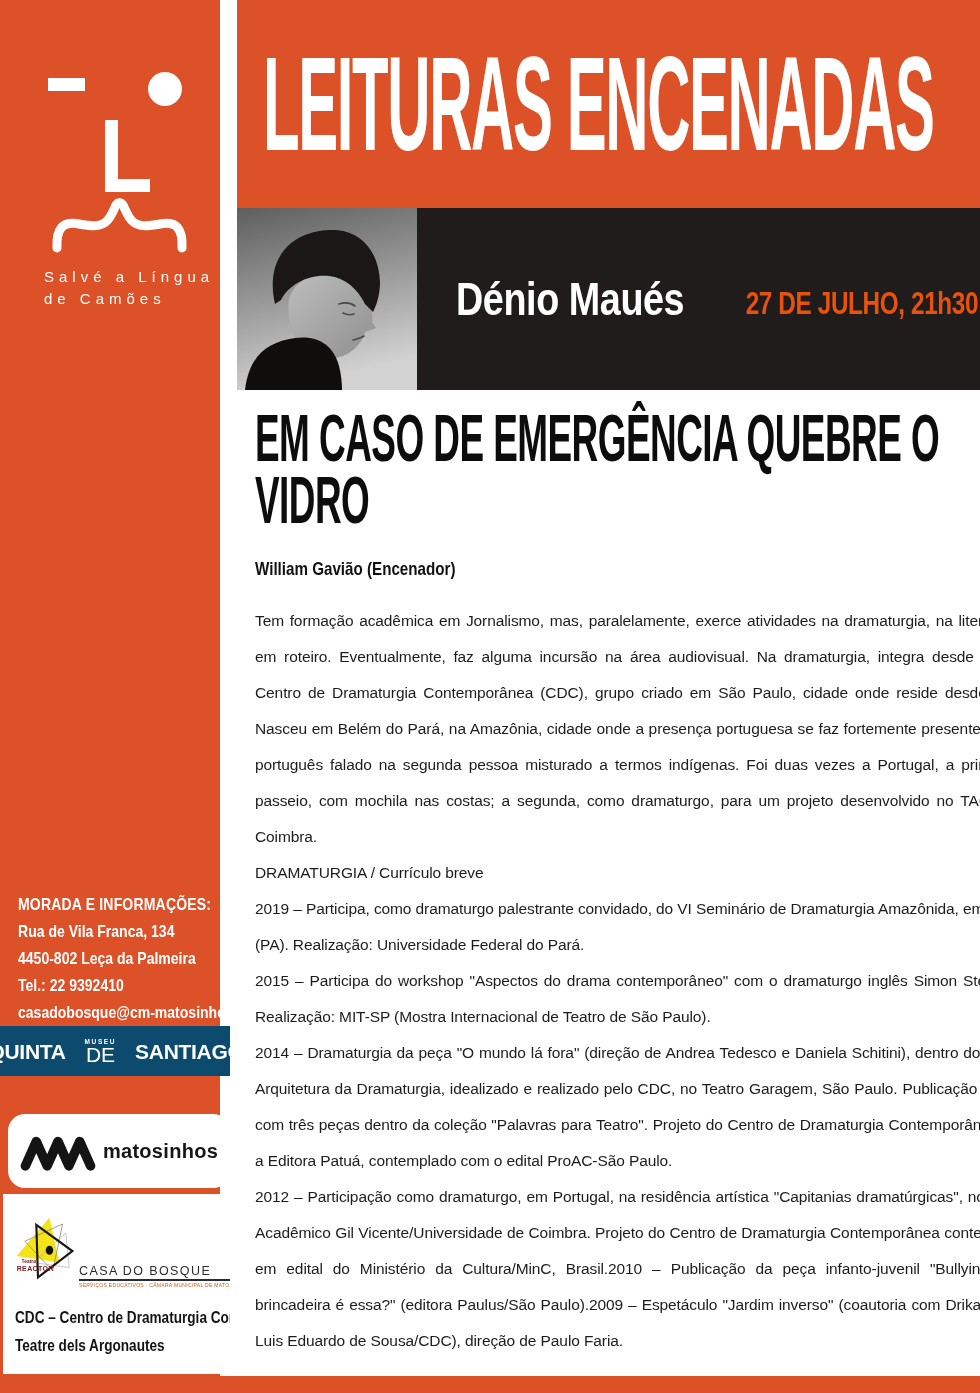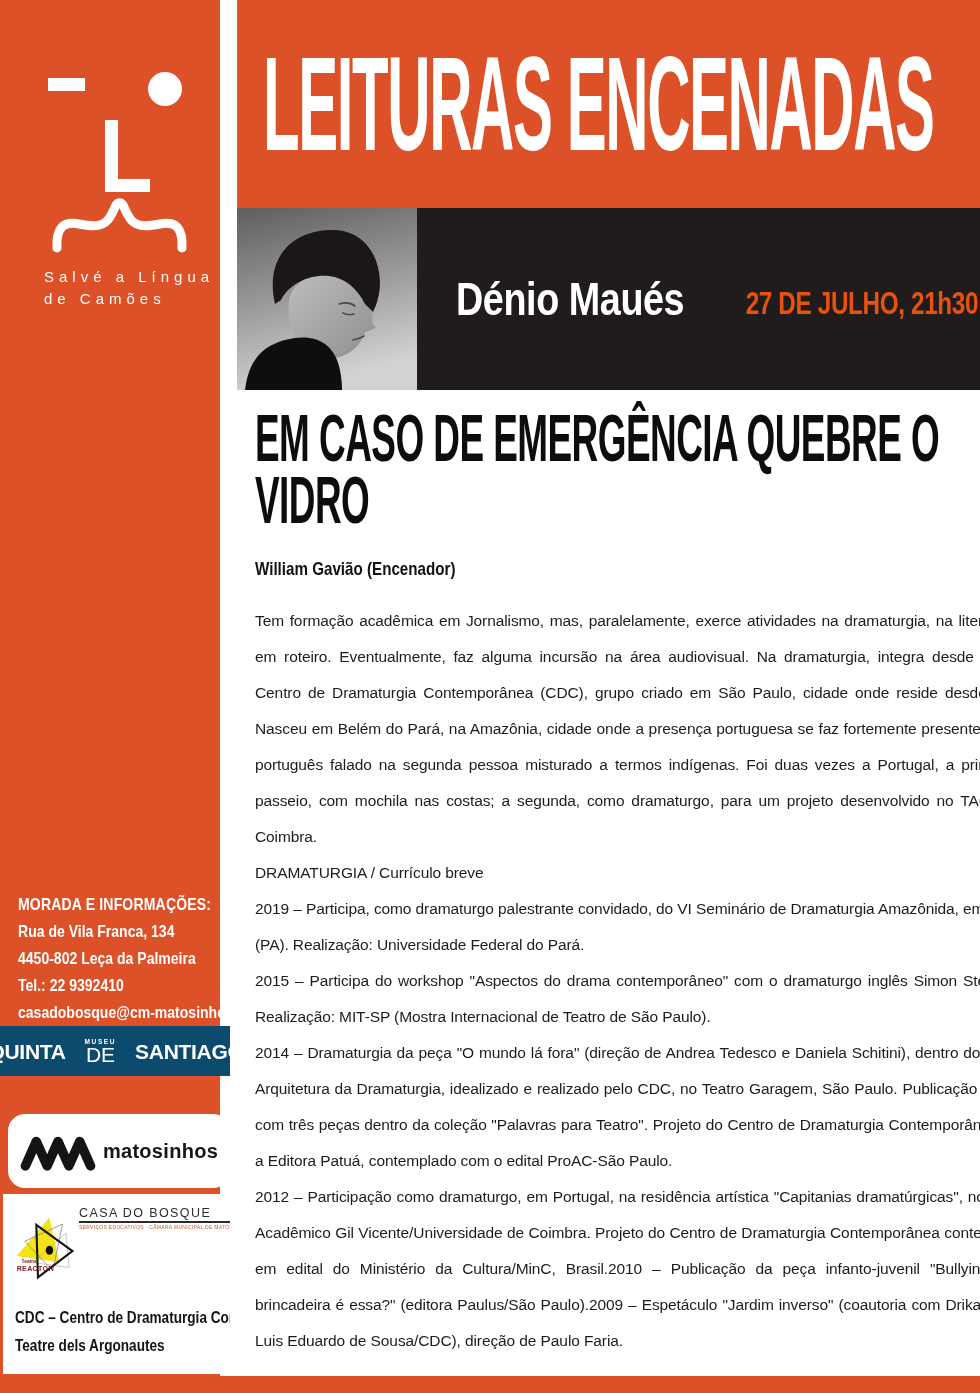--- a/index.html
+++ b/index.html
@@ -17,21 +17,21 @@
   .quinta-bar { position:absolute; left:0; top:1026px; width:232px; height:50px; background:#0c4a6e; display:flex; align-items:flex-end; justify-content:center; padding-bottom:12px; color:#fff; }
   .quinta-bar .q-bold { font-size:21px; font-weight:800; letter-spacing:-.3px; }
   .quinta-bar .q-mid { display:inline-flex; flex-direction:column; align-items:center; margin:0 19px; }
   .quinta-bar .museu { font-size:6.5px; font-weight:700; letter-spacing:1.6px; line-height:7px; }
   .quinta-bar .de { font-size:21px; font-weight:300; line-height:19px; letter-spacing:-.3px; }
 
   .matos-box { position:absolute; left:8px; top:1114px; width:222px; height:74px; background:#ffffff; display:flex; align-items:center; justify-content:center; gap:7px;border-radius:17px; }
   .matos-label { font-size:20px; font-weight:700; color:#161616; letter-spacing:.3px; }
 
   .partners-box { position:absolute; left:3px; top:1194px; width:229px; height:180px; background:#ffffff; overflow:hidden; }
-  .logos-row { display:flex; align-items:flex-start; margin-top:12px; }
+  .logos-row { display:flex; align-items:flex-end; margin-top:12px; }
   .reactor { margin-left:12px; width:64px; height:82px; flex:0 0 auto; }
   .casa { margin-left:auto; margin-right:8px; text-align:left; }
   .casa-title { font-size:12.5px; letter-spacing:1.4px; color:#2b2b2b; border-bottom:2px solid #2b2b2b; padding-bottom:1px; white-space:nowrap; }
   .casa-sub { font-size:5px; letter-spacing:.3px; color:#CE5A20; margin-top:1px; white-space:nowrap; }
   .credits { margin:16px 0 0 12px; font-weight:700; color:#141414; font-size:16px; line-height:28px; transform:scaleX(.85); transform-origin:left top; width:118%; white-space:nowrap; }
 
   
   .top-band { position:absolute; left:237px; top:0; width:743px; height:208px; background:#DC5128; display:flex; align-items:center; overflow:hidden; }
   .series-title { margin-left:26px; color:#ffffff; font-size:133px; font-weight:700; line-height:1; letter-spacing:-3px; white-space:nowrap; transform:scaleX(.45); transform-origin:left center; }
 

